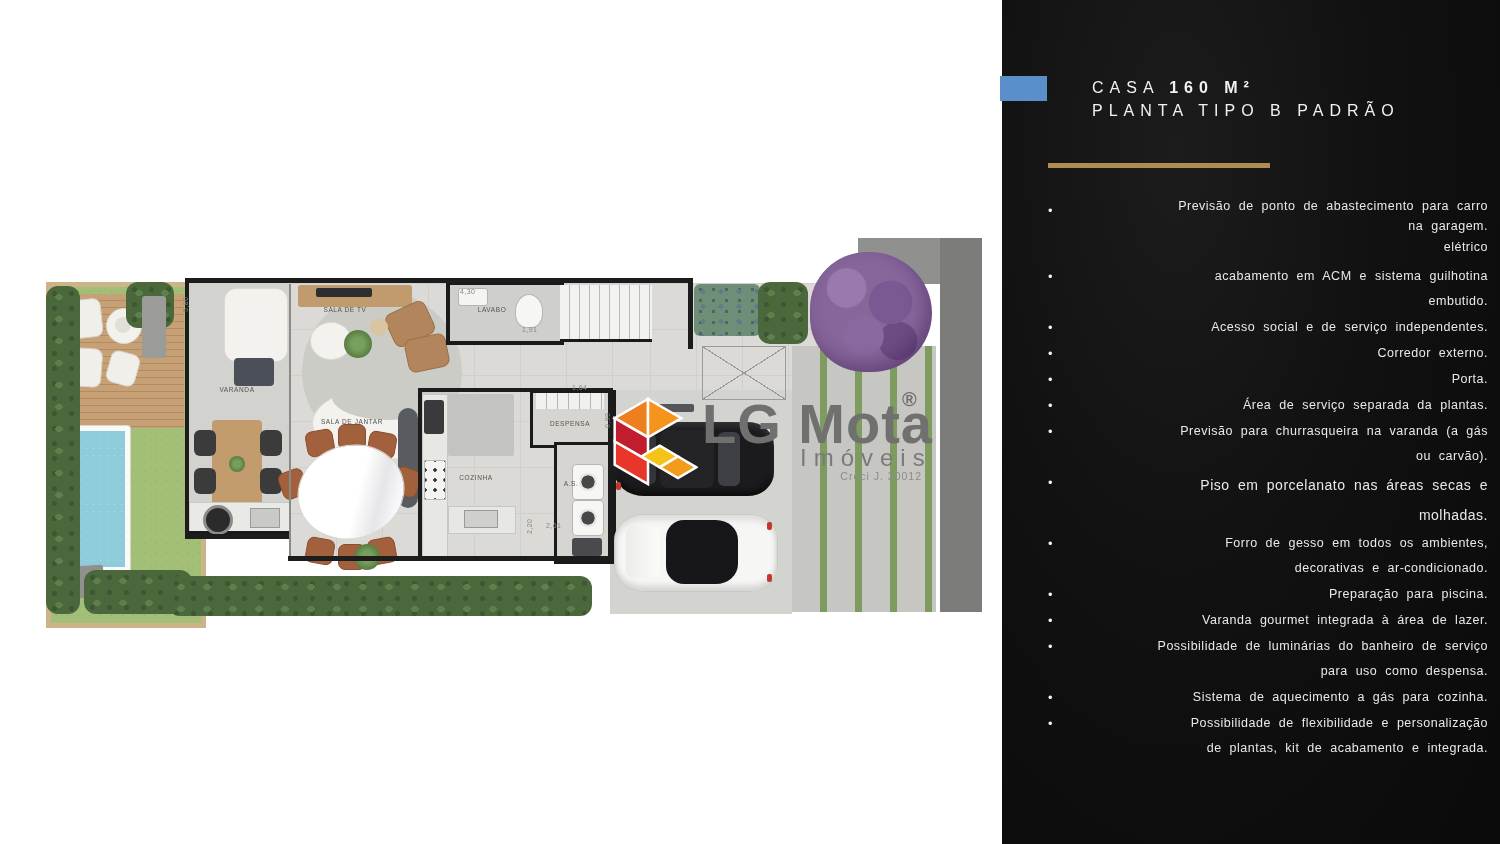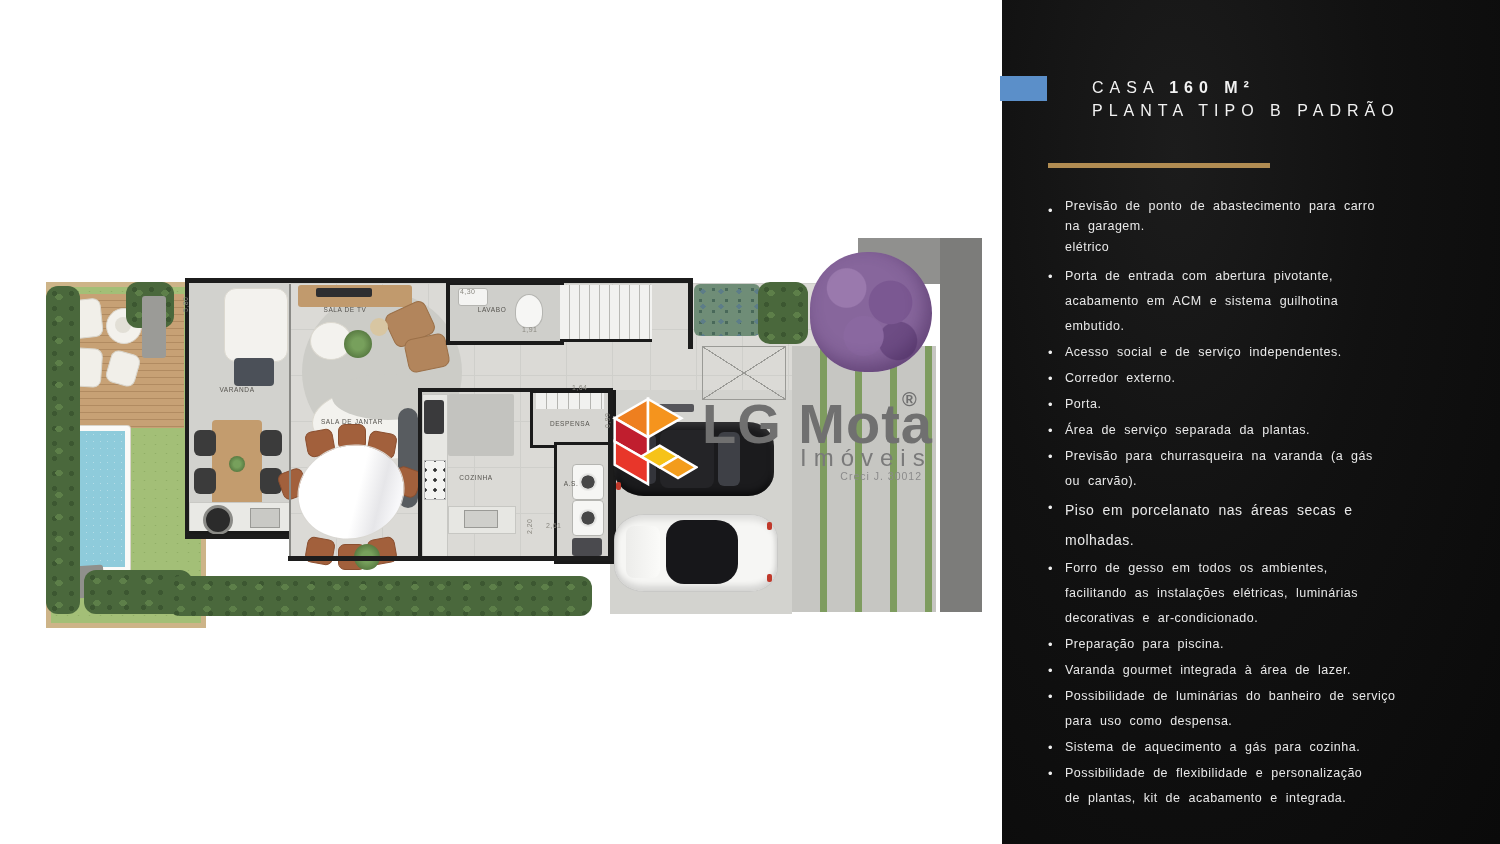--- a/index.html
+++ b/index.html
@@ -12,21 +12,21 @@
          background:radial-gradient(ellipse at 35% 18%,#1c1c1c 0%,#111 45%,#0a0a0a 100%);}
   #accent{left:-2px;top:76px;width:47px;height:25px;}
   #title{left:46px;top:76px;width:430px;color:#f2f2f2;font-size:16px;line-height:23px;
          letter-spacing:6px;white-space:nowrap;margin-left:44px;}
   #title b{font-weight:bold;}
   #rule{left:46px;top:163px;width:222px;height:5px;}
   #features{left:46px;top:198px;width:440px;color:#e9e9e9;font-size:12.5px;
             letter-spacing:.5px;word-spacing:4px;}
   .feat{position:relative;padding-left:17px;margin:0 0 1px 0;}
   .feat .bullet{position:absolute;left:0;top:5px;font-size:13px;color:#efefef;}
-  .fl{line-height:25px;}
+  .fl{line-height:25px;text-align:right;}
   .fl.t{line-height:16px;}
   .fl.tgap{line-height:16px;margin-bottom:9px;}
   .feat.big{font-size:14px;}
   .feat.big .fl{line-height:30px;}
 
   
   .wall{background:#1c1c1c;}
   .tile{background-color:#dbdad6;
         background-image:linear-gradient(#cfcfcb 1px,transparent 1px),
                          linear-gradient(90deg,#cfcfcb 1px,transparent 1px);
@@ -314,21 +314,20 @@
 
     <div class="abs" id="features">
       <div class="feat">
         <span class="bullet">•</span>
         <div class="fl t">Previsão de ponto de abastecimento para carro</div>
         <div class="fl">na garagem.</div>
         <div class="fl tgap">elétrico</div>
       </div>
       <div class="feat">
         <span class="bullet">•</span>
-        <div class="fl">Porta de entrada com abertura pivotante,</div>
         <div class="fl">acabamento em ACM e sistema guilhotina</div>
         <div class="fl">embutido.</div>
       </div>
       <div class="feat">
         <span class="bullet">•</span>
         <div class="fl">Acesso social e de serviço independentes.</div>
       </div>
       <div class="feat">
         <span class="bullet">•</span>
         <div class="fl">Corredor externo.</div>
@@ -347,21 +346,20 @@
         <div class="fl">ou carvão).</div>
       </div>
       <div class="feat big">
         <span class="bullet">•</span>
         <div class="fl">Piso em porcelanato nas áreas secas e</div>
         <div class="fl">molhadas.</div>
       </div>
       <div class="feat">
         <span class="bullet">•</span>
         <div class="fl">Forro de gesso em todos os ambientes,</div>
-        <div class="fl">facilitando as instalações elétricas,  luminárias</div>
         <div class="fl">decorativas e ar-condicionado.</div>
       </div>
       <div class="feat">
         <span class="bullet">•</span>
         <div class="fl">Preparação para piscina.</div>
       </div>
       <div class="feat">
         <span class="bullet">•</span>
         <div class="fl">Varanda gourmet integrada à área de lazer.</div>
       </div>

